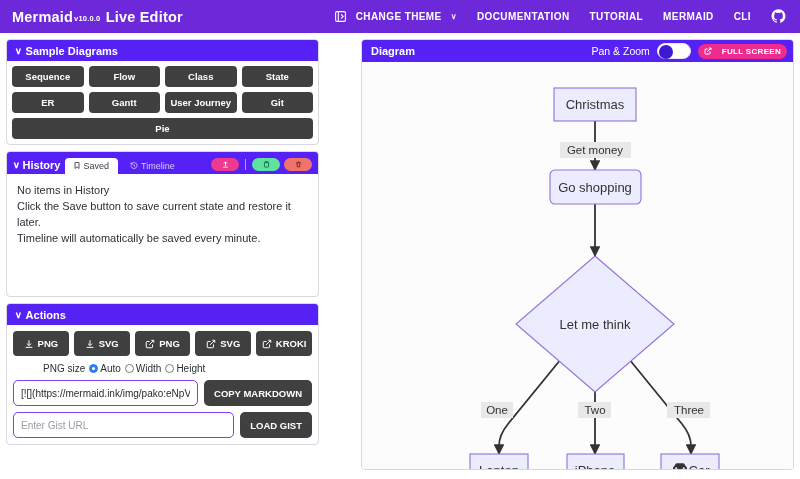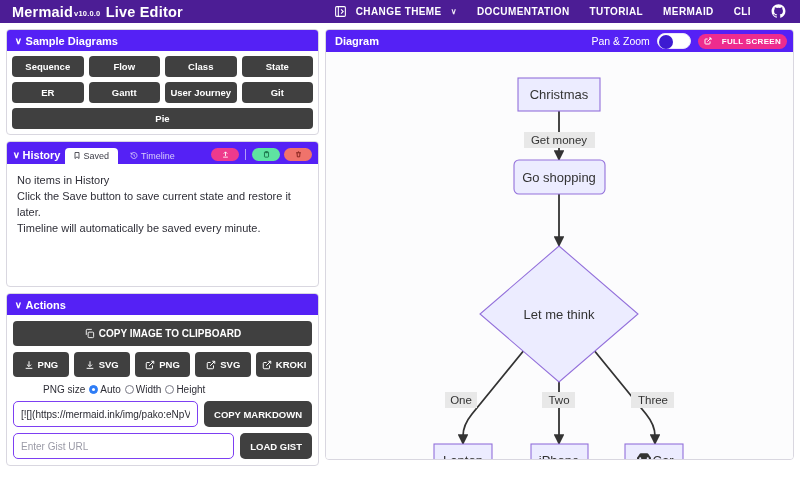--- a/index.html
+++ b/index.html
@@ -7,22 +7,22 @@
     width: 800px; height: 479px;
     overflow: hidden;
     background: #ffffff;
     font-family: "Liberation Sans", sans-serif;
   }
 
   
   #app { width: 800px; height: 479px; position: relative; background:#fff; }
 
   .navbar {
-    height: 23px;
-    background: #4c1d95;
+    height: 33px;
+    background: #6d28d9;
     display: flex;
     align-items: center;
     padding: 0 10px 0 12px;
     color: #fff;
     position: relative;
   }
   .brand { font-size: 14.5px; font-weight: bold; letter-spacing: .2px; display:flex; align-items:baseline; }
   .brand .ver { font-size: 7.5px; font-weight: bold; padding: 0 1px; position: relative; top: -1px; }
   .nav-right { margin-left: auto; display: flex; align-items: center; gap: 20px; padding-right: 4px; }
   .nav-link {
@@ -139,20 +139,21 @@
   .diagram-pane {
     flex: 1 1 auto; height: 443px;
     padding: 6px 6px 6px 0;
     display: flex; flex-direction: column;
   }
   .dpanel {
     flex: 1 1 auto;
     border: 1px solid #d9d7e0; border-radius: 4px;
     display: flex; flex-direction: column; overflow: hidden;
     background: #fcfcfd;
+    margin-left: 36px;
   }
   .dhead {
     background: #5521f5; color:#fff;
     height: 22px; padding: 0 6px 0 9px;
     display:flex; align-items:center;
     font-size: 11px; font-weight: bold;
   }
   .dhead-right { margin-left:auto; display:flex; align-items:center; gap:7px; }
   .pz-label { font-size: 10.5px; font-weight: normal; }
   .toggle {
@@ -301,29 +302,20 @@
         </div>
       </div>
 
       <div class="panel">
         <div class="panel-head">
           <span class="chev">∨</span>
           <span>Actions</span>
         </div>
         <div class="actions-body">
 
-          <button class="btn btn-wide">
-            <span class="ico">
-              <svg width="11" height="11" viewBox="0 0 24 24" fill="none" stroke="#ffffff" stroke-width="2">
-                  <rect x="9" y="9" width="12" height="12" rx="2"></rect>
-                  <path d="M5 15V5a2 2 0 0 1 2-2h10"></path>
-                </svg>
-            </span>
-            <span>COPY IMAGE TO CLIPBOARD</span>
-          </button>
 
           <div class="arow">
             <button class="btn">
               <span class="ico">
                 <svg width="10" height="10" viewBox="0 0 24 24" fill="none" stroke="#fff" stroke-width="2.4">
                     <path d="M12 3v12"></path>
                     <path d="M7 11l5 5 5-5"></path>
                     <path d="M4 20h16"></path>
                   </svg>
               </span>

